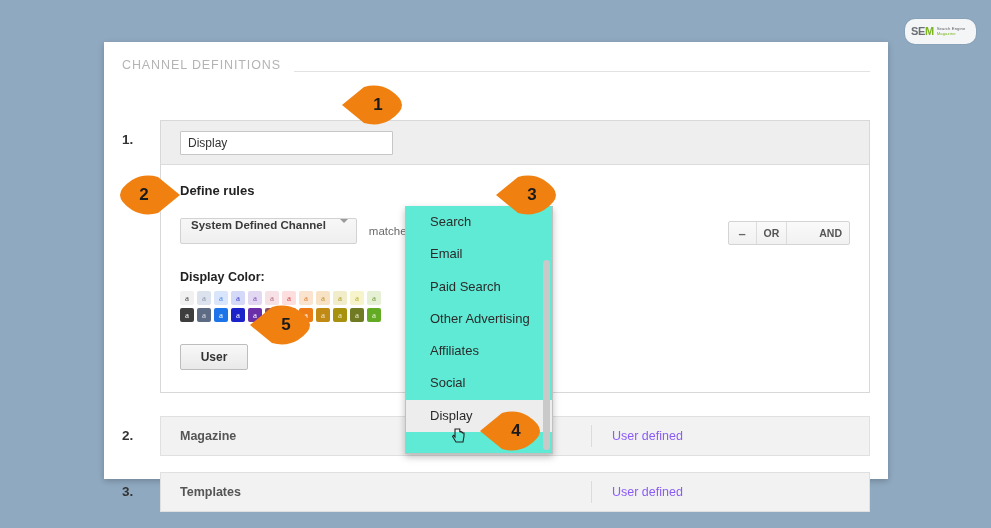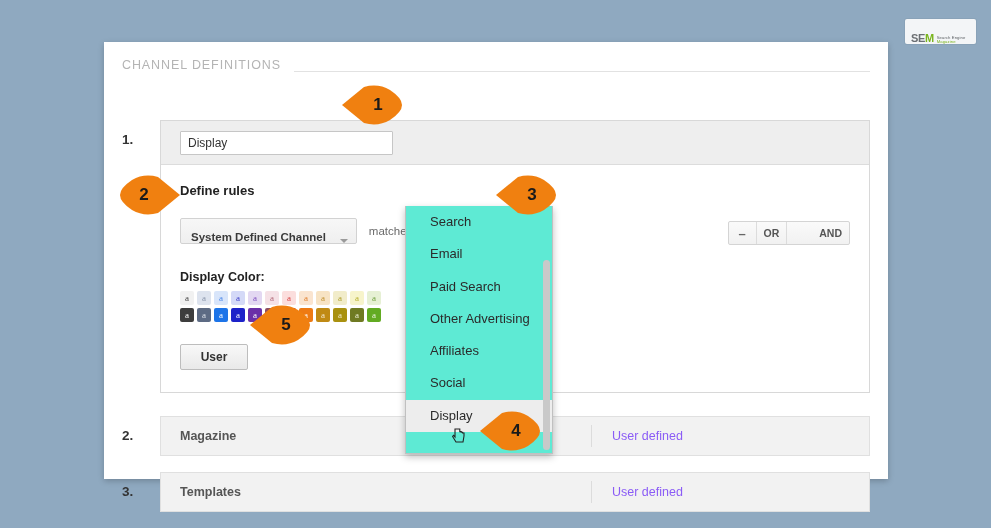--- a/index.html
+++ b/index.html
@@ -14,23 +14,23 @@
     overflow: hidden;
     position: relative;
   }
 
   
   .logo-badge {
     position: absolute;
     top: 19px; left: 905px;
     width: 71px; height: 25px;
     background: #f3f5f7;
-    border-radius: 2px;
+    border-radius: 10px;
     display: flex;
-    align-items: flex-end;
+    align-items: center;
     padding-left: 6px;
     gap: 3px;
     box-shadow: 0 0 0 1px rgba(0,0,0,0.04);
   }
   .logo-sem {
     font-size: 11px;
     font-weight: bold;
     letter-spacing: -0.4px;
     color: #6b6f73;
     line-height: 1;
@@ -130,21 +130,21 @@
   
   .rule-line {
     display: flex; align-items: center;
     height: 26px;
   }
   .btn-select {
     height: 26px;
     background: linear-gradient(#f7f7f7, #efefef);
     border: 1px solid #d2d2d2;
     border-radius: 2px;
-    display: inline-flex; align-items: flex-end;
+    display: inline-flex; align-items: flex-start;
     padding: 0 8px 0 10px;
     font-size: 11.5px; font-weight: bold;
     color: #3a3a3a;
     white-space: nowrap;
     gap: 14px;
     cursor: default;
   }
   .btn-select.focused {
     border: 1px solid #7ba7e0;
     box-shadow: 0 0 0 1px #a9c7ee;

